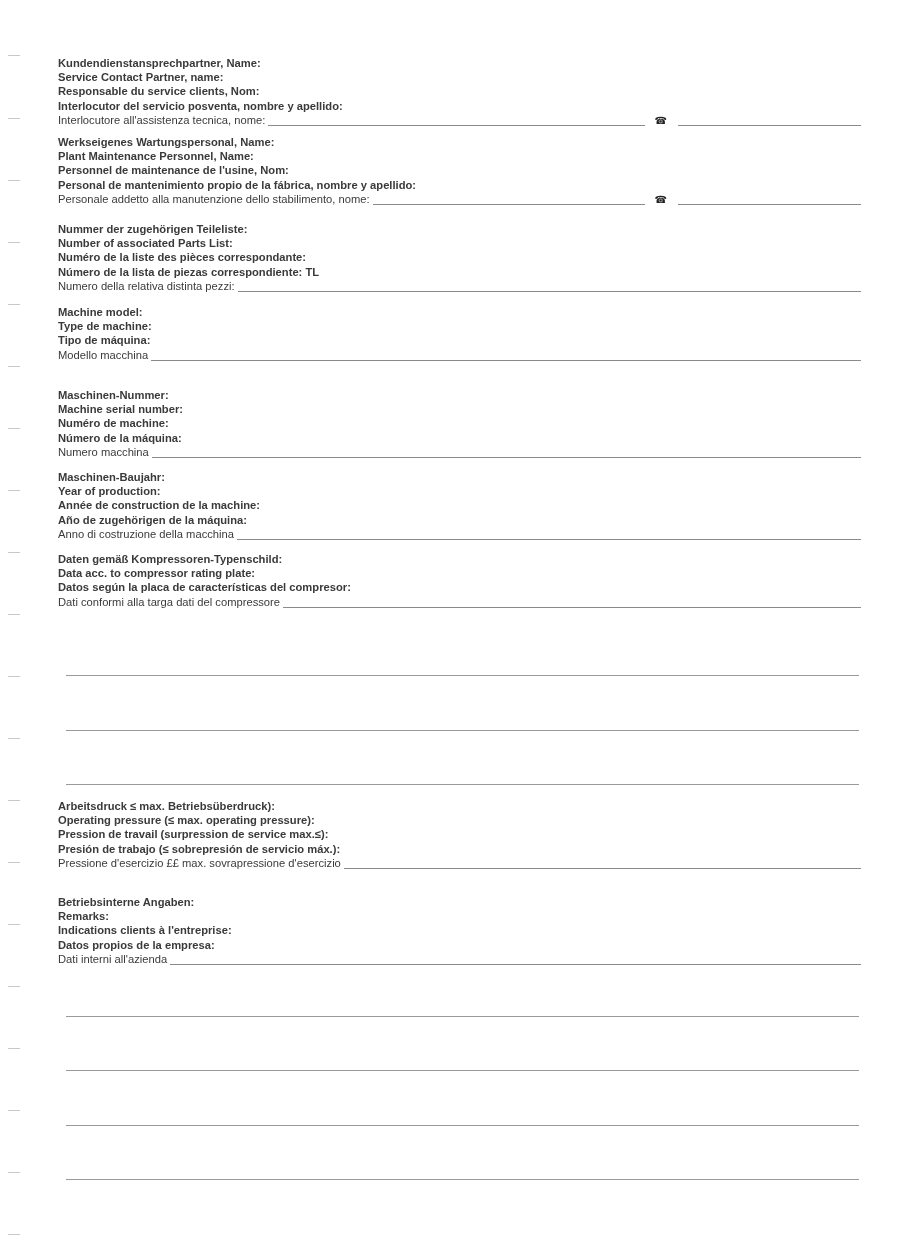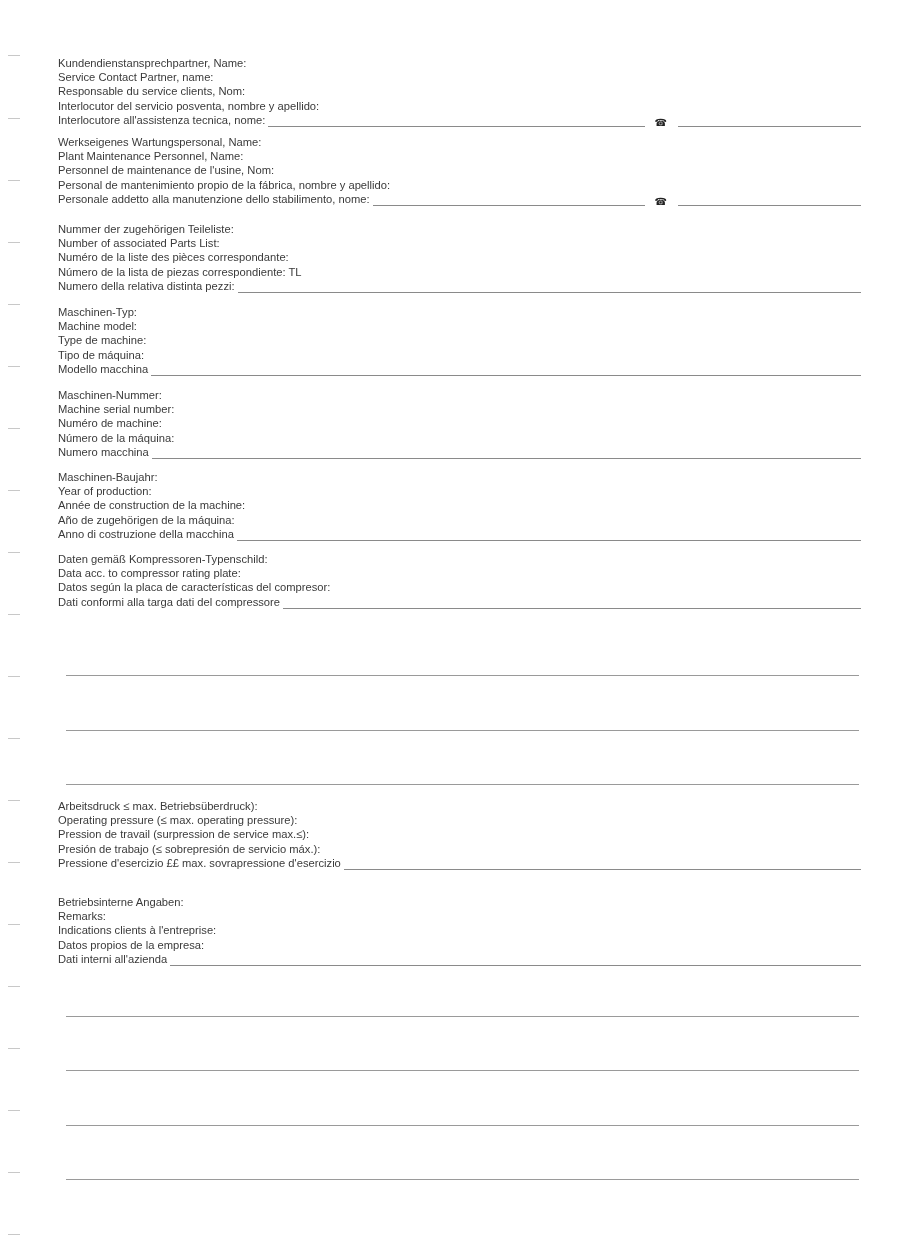--- a/index.html
+++ b/index.html
@@ -1,21 +1,21 @@
 <!DOCTYPE html>
 <html><head>
   <meta charset="utf-8">
   <style>
     html, body { margin: 0; padding: 0; background: #ffffff; }
     body { width: 909px; height: 1260px; position: relative; overflow: hidden;
            font-family: "Liberation Sans", sans-serif; color: #3a3a3a; }
     .margin-mark { position: absolute; left: 8px; width: 12px; height: 1px; background: #c8c8c8; }
     .section { position: absolute; left: 58px; right: 48px; }
-    .line-text { font-size: 11.2px; line-height: 14.2px; height: 14.2px; white-space: nowrap; }
-    .last-row { display: flex; align-items: flex-end; font-size: 11.2px; line-height: 14.2px; height: 14.2px; white-space: nowrap; }
+    .line-text { font-size: 11.2px; line-height: 14.2px; height: 14.2px; white-space: nowrap; font-weight: bold; }
+    .last-row { display: flex; align-items: center; font-size: 11.2px; line-height: 14.2px; height: 14.2px; white-space: nowrap; }
     .fill { flex: 1; border-bottom: 1px solid #8a8a8a; margin-left: 3px; height: 11px; }
     .phone { font-size: 10px; margin: 0 8px 0 10px; color: #222; line-height: 10px; position: relative; top: 1px; }
     .blank-line { position: absolute; left: 66px; width: 793px; height: 1px; background: #9a9a9a; }
   </style>
 </head>
 <body>
 
 <div>
   <div class="margin-mark" style="top:55px"></div>
   <div class="margin-mark" style="top:118px"></div>
@@ -70,21 +70,20 @@
   <div class="line-text">Number of associated Parts List:</div>
   <div class="line-text">Numéro de la liste des pièces correspondante:</div>
   <div class="line-text">Número de la lista de piezas correspondiente: TL</div>
   <div class="last-row">
     <span>Numero della relativa distinta pezzi:</span>
     <span class="fill"></span>
   </div>
 </div>
 
 <div class="section" style="top:305px">
-  <div class="line-text">Maschinen-Typ:</div>
   <div class="line-text">Machine model:</div>
   <div class="line-text">Type de machine:</div>
   <div class="line-text">Tipo de máquina:</div>
   <div class="last-row">
     <span>Modello macchina</span>
     <span class="fill"></span>
   </div>
 </div>
 
 <div class="section" style="top:388px">

